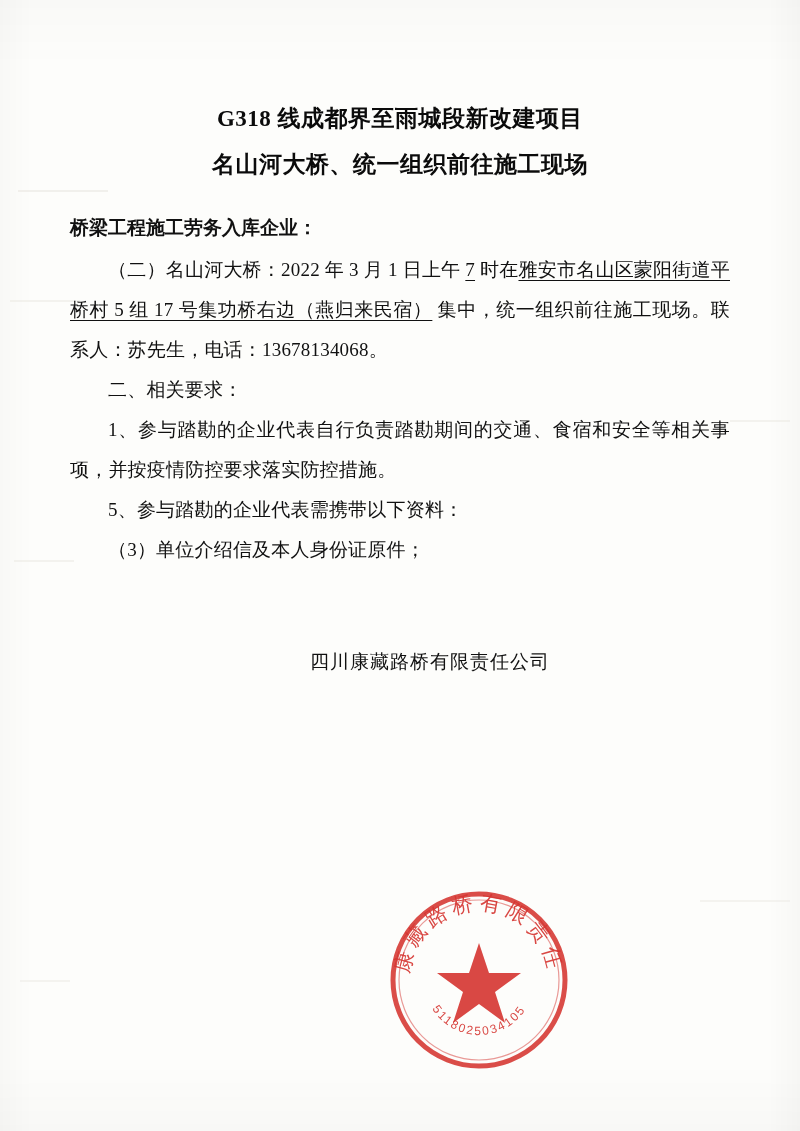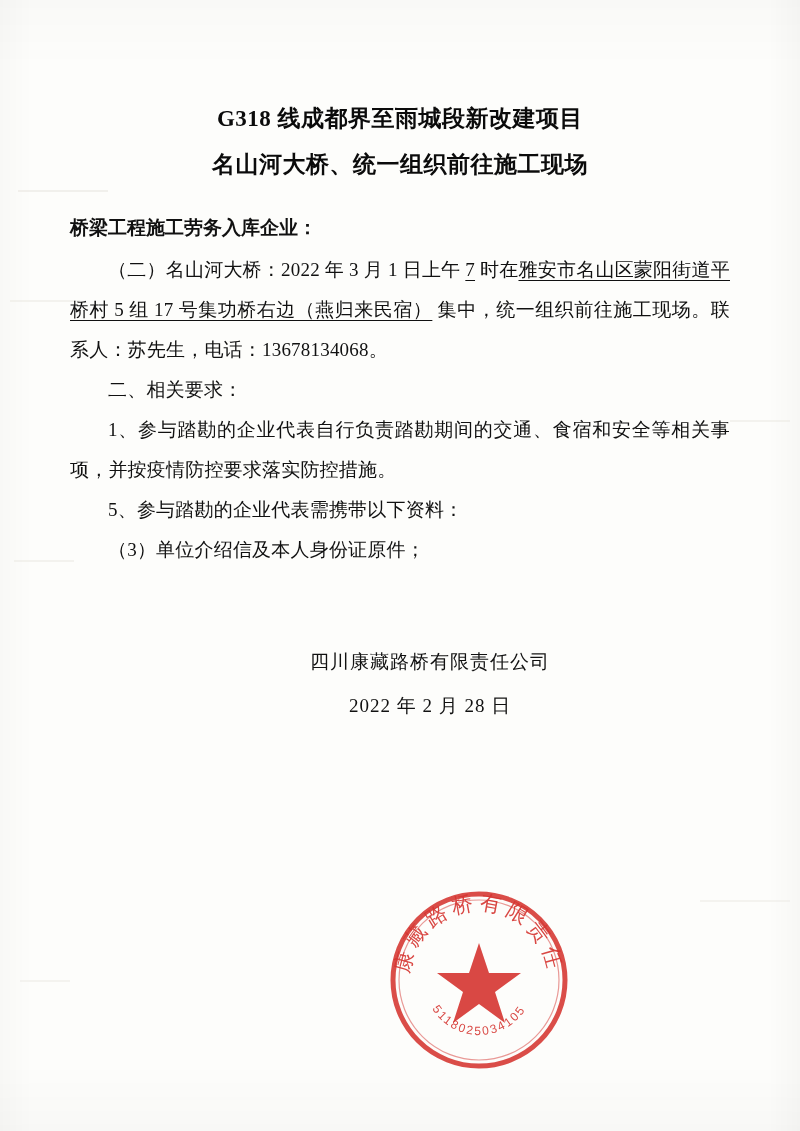--- a/index.html
+++ b/index.html
@@ -142,21 +142,20 @@
 
     <p class="body-text indent">1、参与踏勘的企业代表自行负责踏勘期间的交通、食宿和安全等相关事项，并按疫情防控要求落实防控措施。</p>
 
     <p class="body-text indent">5、参与踏勘的企业代表需携带以下资料：</p>
 
     <p class="body-text indent">（3）单位介绍信及本人身份证原件；</p>
 
 
     <div class="signature-block">
       <div class="sign-company">四川康藏路桥有限责任公司</div>
-      <div class="sign-date">2022 年 2 月 28 日</div>
     </div>
   </div>
 
   <div class="seal">
     <svg viewBox="0 0 190 190" width="190" height="190">
       <defs>
         <path id="sealTextPath" d="M 95,95 m -70,0 a 70,70 0 1,1 140,0" fill="none"></path>
         <path id="sealTextPathBottom" d="M 95,95 m -55,0 a 55,55 0 1,0 110,0" fill="none"></path>
       </defs>
       <circle cx="95" cy="95" r="86" fill="none" stroke="#d2231f" stroke-width="5" opacity="0.88"></circle>

